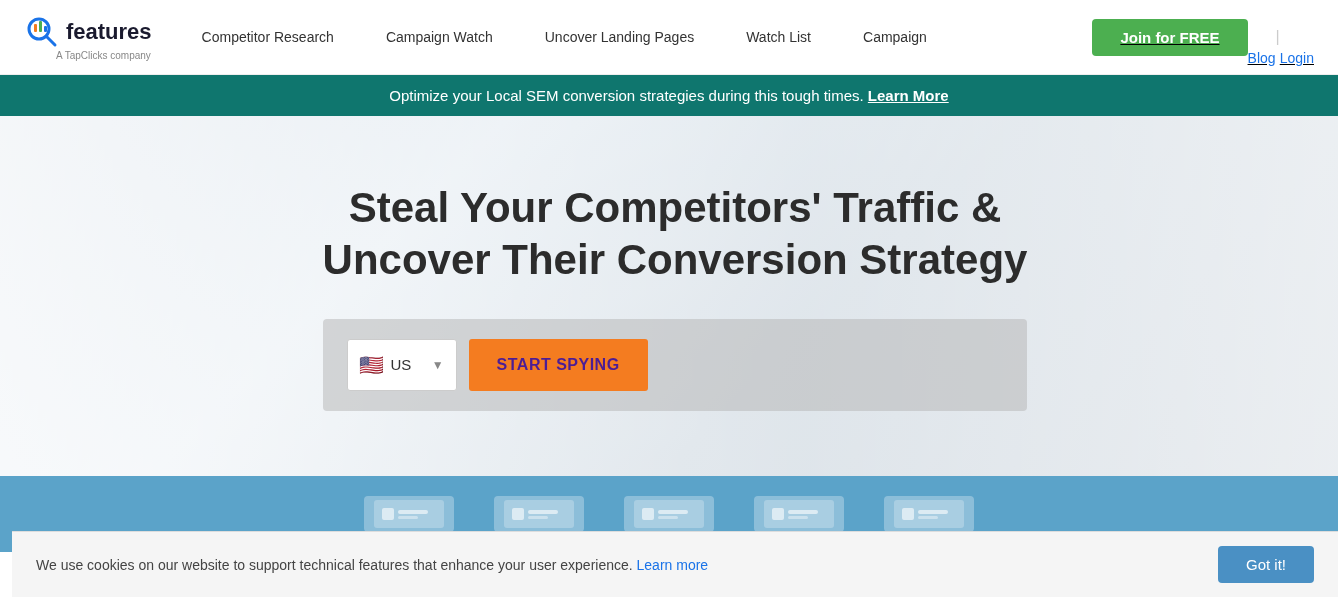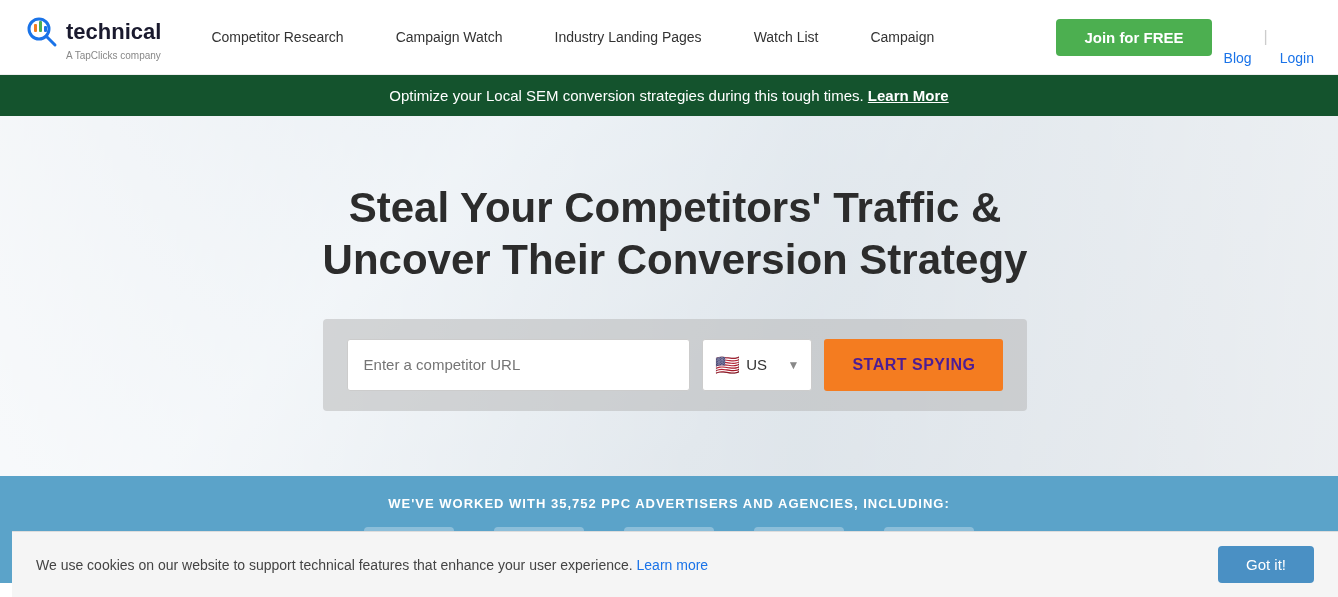--- a/index.html
+++ b/index.html
@@ -33,41 +33,41 @@
       height: 36px;
     }
     .logo-text {
       font-size: 22px;
       font-weight: bold;
       color: #1a1a2e;
     }
     .logo-sub {
       font-size: 10px;
       color: #888;
-      margin-left: 42px;
+      margin-left: 32px;
     }
     .nav-links {
       display: flex;
       align-items: center;
       gap: 16px;
       flex: 1;
     }
     .nav-link {
       padding: 0 18px;
       font-size: 14px;
       color: #333;
       text-decoration: none;
       white-space: nowrap;
       cursor: pointer;
     }
     .nav-right {
       display: flex;
       align-items: center;
-      gap: 12px;
       margin-left: auto;
+      text-decoration: underline;
     }
     .join-btn {
       background: #4caf50;
       color: #fff;
       border: none;
       padding: 10px 28px;
       font-size: 15px;
       font-weight: bold;
       border-radius: 4px;
       cursor: pointer;
@@ -80,21 +80,21 @@
       cursor: pointer;
       margin-top: 41px;
     }
     .separator {
       color: #ccc;
       font-size: 16px;
     }
 
     
     .orange-banner {
-      background: #14532d;
+      background: #0f766e;
       color: #fff;
       text-align: center;
       padding: 12px 4px;
       font-size: 15px;
     }
     .orange-banner a {
       color: #fff;
       font-weight: bold;
       text-decoration: underline;
       cursor: pointer;
@@ -274,29 +274,29 @@
   <a class="logo-area" href="#">
     <div class="logo-main">
 
       <svg class="logo-icon" viewBox="0 0 36 36" xmlns="http://www.w3.org/2000/svg">
         <circle cx="15" cy="15" r="10" fill="none" stroke="#1a73e8" stroke-width="3"></circle>
         <line x1="22" y1="22" x2="31" y2="31" stroke="#1a73e8" stroke-width="3" stroke-linecap="round"></line>
         <rect x="10" y="10" width="3" height="8" rx="1" fill="#f47c20"></rect>
         <rect x="15" y="7" width="3" height="11" rx="1" fill="#4caf50"></rect>
         <rect x="20" y="12" width="3" height="6" rx="1" fill="#1a73e8"></rect>
       </svg>
-      <span class="logo-text">technical</span>
+      <span class="logo-text">features</span>
     </div>
     <span class="logo-sub">A TapClicks company</span>
   </a>
 
   <div class="nav-links">
     <a class="nav-link" href="#">Competitor Research</a>
     <a class="nav-link" href="#">Campaign Watch</a>
-    <a class="nav-link" href="#">Industry Landing Pages</a>
+    <a class="nav-link" href="#">Uncover Landing Pages</a>
     <a class="nav-link" href="#">Watch List</a>
     <a class="nav-link" href="#">Campaign</a>
   </div>
 
   <div class="nav-right">
     <button class="join-btn">Join for FREE</button>
     <a class="blog-link" href="#">Blog</a>
     <span class="separator">|</span>
     <a class="login-link" href="#">Login</a>
   </div>
@@ -309,33 +309,31 @@
 
 <section class="hero">
   <div class="hero-bg-img"></div>
   <div class="hero-bg"></div>
   <div class="hero-content">
     <h1 class="hero-title">
       <span>Steal Your Competitors' Traffic &amp;</span><br>
       <span>Uncover Their Conversion Strategy</span>
     </h1>
     <div class="search-box-container">
-      <input class="url-input" type="text" placeholder="Enter a competitor URL" style="">
       <div class="country-select">
         <span class="flag-emoji">🇺🇸</span>
         <span>US</span>
         <span class="country-chevron">▼</span>
       </div>
       <button class="start-btn">START SPYING</button>
     </div>
   </div>
 </section>
 
 <div class="clients-banner">
-  <div class="clients-title">WE'VE WORKED WITH 35,752 PPC ADVERTISERS AND AGENCIES, INCLUDING:</div>
   <div class="clients-logos">
     <div class="client-logo">
       <svg width="70" height="28">
         <rect width="70" height="28" rx="3" fill="rgba(255,255,255,0.25)"></rect>
         <rect x="8" y="8" width="12" height="12" rx="2" fill="rgba(255,255,255,0.6)"></rect>
         <rect x="24" y="10" width="30" height="4" rx="2" fill="rgba(255,255,255,0.6)"></rect>
         <rect x="24" y="16" width="20" height="3" rx="1.5" fill="rgba(255,255,255,0.4)"></rect>
       </svg>
     </div>
     <div class="client-logo">

